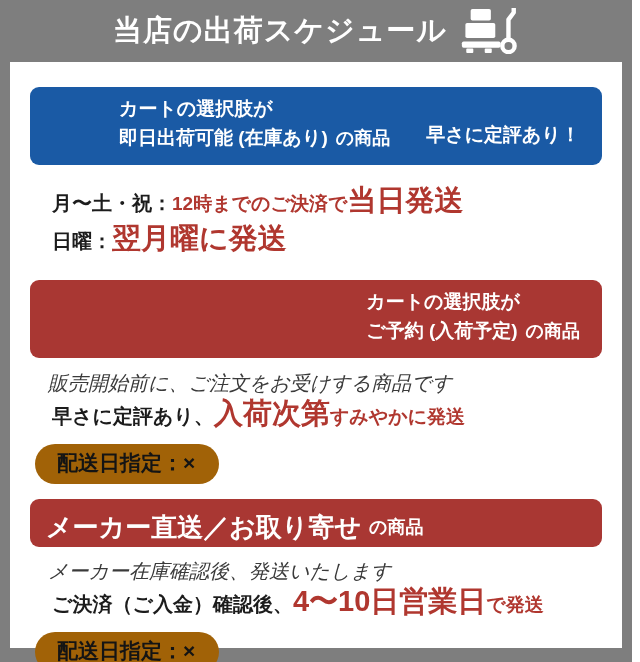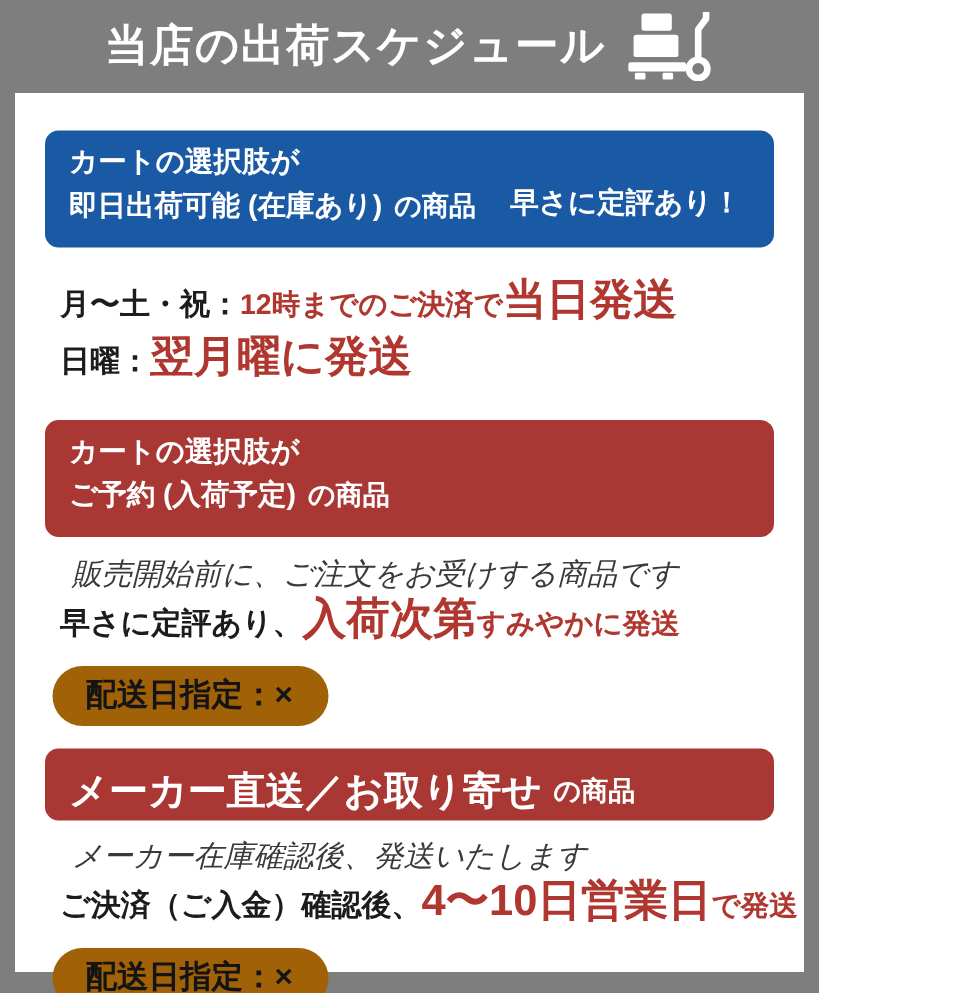--- a/index.html
+++ b/index.html
@@ -1,42 +1,42 @@
 <!DOCTYPE html>
 <html lang="ja"><head>
 <meta charset="utf-8">
 <style>
   * { margin:0; padding:0; box-sizing:border-box; }
   body { font-family:"Liberation Sans","DejaVu Sans",sans-serif; }
   .canvas{
-    width:546px; height:662px; background:#7e7e7e; position:relative; overflow:hidden;
+    width:632px; height:662px; background:#7e7e7e; position:relative; overflow:hidden;
   }
   .header{
     height:62px; display:flex; align-items:center; justify-content:center; gap:14px;
   }
   .header-title{
     color:#ffffff; font-size:29px; font-weight:800; letter-spacing:1px;
   }
   .panel{
     position:absolute; left:10px; right:10px; top:62px; bottom:14px;
     background:#ffffff; padding:25px 20px 0 20px;
   }
   .banner{
     border-radius:9px; color:#ffffff; padding:10px 22px 12px 16px;
   }
-  .banner.tall{ height:78px; display:flex; justify-content:space-between; }
+  .banner.tall{ height:78px; display:flex; justify-content:flex-end;gap:36px; }
   .banner.single{ height:48px; display:flex; align-items:center; padding:16px 22px 8px 16px; }
   .banner-small{ font-size:19px; font-weight:bold; line-height:24px; display:block; }
   .banner-big{ font-size:19px; font-weight:800; line-height:34px; }
   .banner-big.mid{ font-size:26px; }
   .banner-suffix{ font-size:18px; font-weight:bold; margin-left:8px; }
   .banner-side{ font-size:19px; font-weight:bold; align-self:center; margin-top:20px; white-space:nowrap; }
   .bg-blue{ background:#1a5aa5; }
   .bg-red{ background:#a93733; }
-  .row{ margin-left:10px; white-space:nowrap; }
+  .row{ margin-left:22px; white-space:nowrap; }
   .lbl{ color:#1c1c1c; font-weight:bold; font-size:20px; }
   .note{ color:#3a3a3a; font-size:20px; line-height:26px; margin-left:18px;font-style:italic; }
   .red{ color:#b0372f; font-weight:bold; font-size:19px; }
   .red-big{ color:#b0372f; font-weight:800; font-size:29px; }
   .pill{
     display:inline-block; background:#a16207; border-radius:20px;
     padding:5px 24px 7px 22px; font-size:21px; font-weight:bold; color:#141414;
     margin:9px 0 0 5px;
   }
   .s1-banner{ margin-bottom:19px; }

